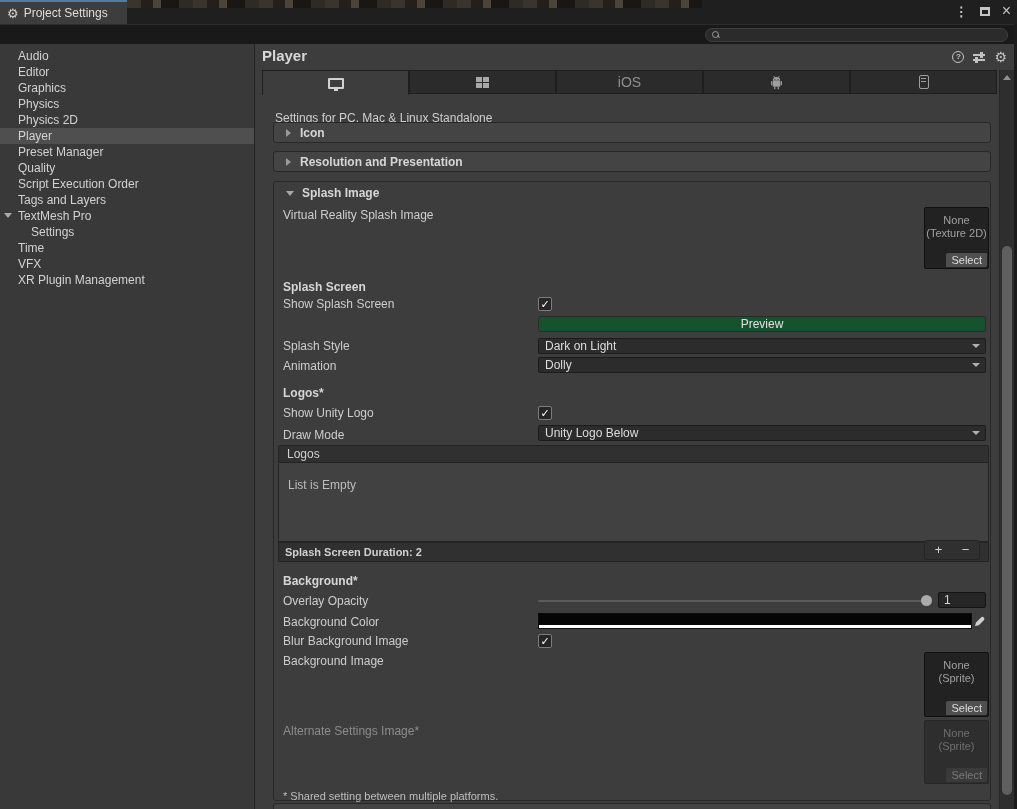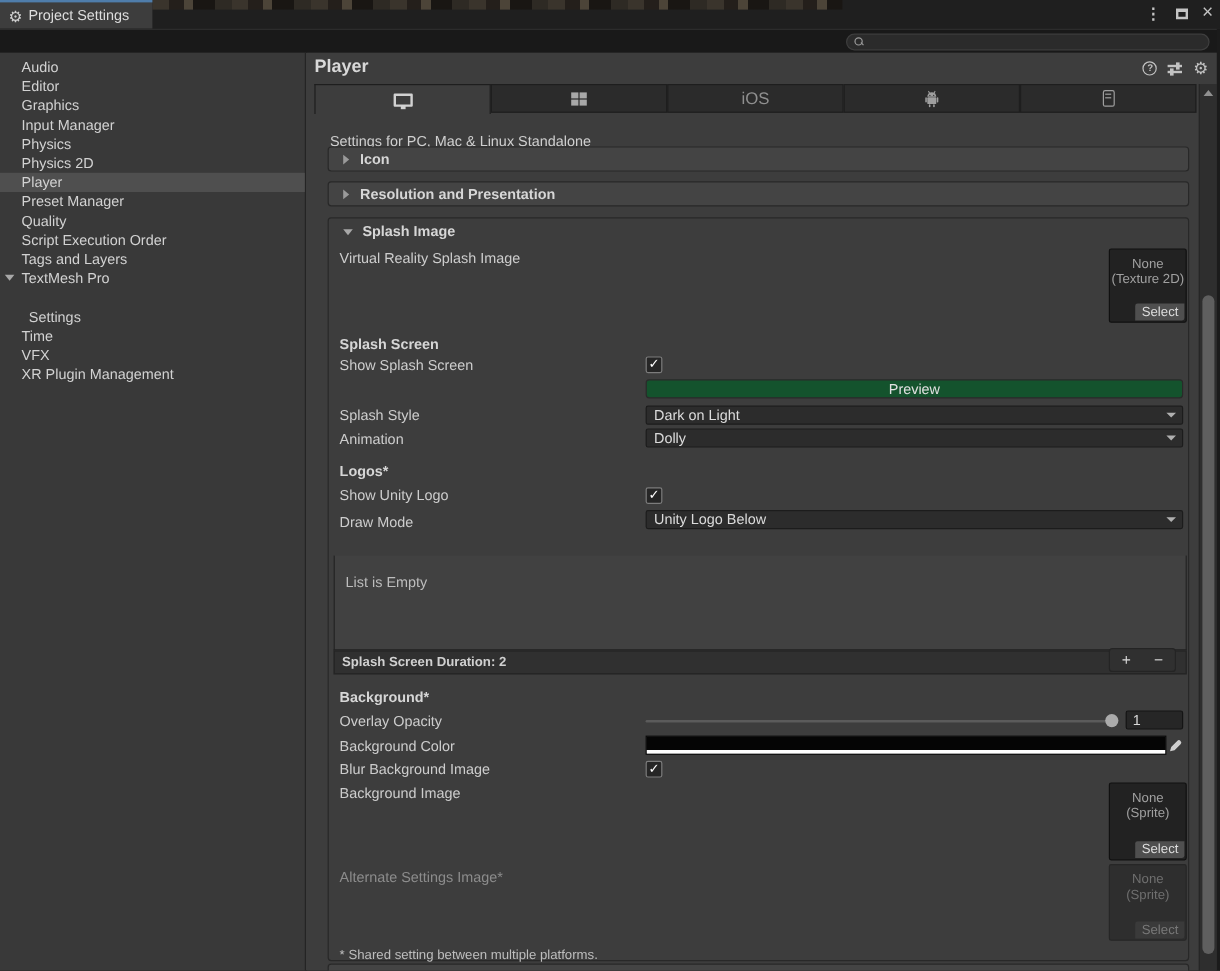--- a/index.html
+++ b/index.html
@@ -23,21 +23,21 @@
   .searchbox{position:absolute;left:705px;top:3px;width:303px;height:14px;background:#2b2b2b;
      border:1px solid #3e3e3e;border-radius:8px;display:flex;align-items:center;padding-left:6px;box-sizing:border-box;}
   .mag{position:relative;width:8px;height:8px;}
   .mag::before{content:"";position:absolute;left:0;top:0;width:5px;height:5px;border:1px solid #9a9a9a;border-radius:50%;}
   .mag::after{content:"";position:absolute;left:5px;top:5px;width:3px;height:1px;background:#9a9a9a;transform:rotate(45deg);}
   
   .sidebar{position:absolute;left:0;top:44px;width:255px;height:765px;background:#393939;
      border-right:1px solid #242424;box-sizing:border-box;padding-top:4px;}
   .side-item{position:relative;height:16px;line-height:16px;padding-left:18px;color:#d2d2d2;white-space:nowrap;}
   .side-item.sel{background:#4f4f4f;}
-  .side-item.child{padding-left:24px;margin-top:16px;}
+  .side-item.child{padding-left:31px;}
   .tri-down{position:absolute;left:4px;top:5px;width:0;height:0;
      border-left:4px solid transparent;border-right:4px solid transparent;border-top:5px solid #a8a8a8;}
   .tri-right{width:0;height:0;border-top:4px solid transparent;border-bottom:4px solid transparent;border-left:5px solid #9a9a9a;}
   
   .panel{position:absolute;left:256px;top:44px;width:761px;height:765px;background:#3d3d3d;}
   .panel-title{position:absolute;left:6px;top:3px;font-size:15px;font-weight:bold;color:#d8d8d8;}
   .hdr-icons{position:absolute;right:10px;top:6px;display:flex;gap:9px;align-items:center;height:14px;}
   .help-ic{width:12px;height:12px;border:1px solid #c2c2c2;border-radius:50%;box-sizing:border-box;
      font-size:8px;line-height:10px;text-align:center;color:#c2c2c2;font-weight:bold;}
   .preset-ic{position:relative;width:12px;height:10px;}
@@ -138,21 +138,20 @@
   <div class="toolbar">
     <div class="searchbox">
       <span class="mag"></span>
     </div>
   </div>
 
   <div class="sidebar">
     <div class="side-item"><span>Audio</span></div>
     <div class="side-item"><span>Editor</span></div>
     <div class="side-item"><span>Graphics</span></div>
-    <div class="side-item"><span>Input Manager</span></div>
     <div class="side-item"><span>Physics</span></div>
     <div class="side-item"><span>Physics 2D</span></div>
     <div class="side-item sel"><span>Player</span></div>
     <div class="side-item"><span>Preset Manager</span></div>
     <div class="side-item"><span>Quality</span></div>
     <div class="side-item"><span>Script Execution Order</span></div>
     <div class="side-item"><span>Tags and Layers</span></div>
     <div class="side-item"><span class="tri-down"></span><span>TextMesh Pro</span></div>
     <div class="side-item child"><span>Settings</span></div>
     <div class="side-item"><span>Time</span></div>
@@ -247,20 +246,21 @@
       <div class="lbl bold" style="top:204px">Logos*</div>
       <div class="lbl" style="top:224px">Show Unity Logo</div>
       <div class="cb" style="top:224px">✓</div>
       <div class="lbl" style="top:246px">Draw Mode</div>
       <div class="dd" style="top:243px">
         <span>Unity Logo Below</span>
         <span class="dd-arrow"></span>
       </div>
 
       <div class="logos-list">
+        <div class="list-head">Logos</div>
         <div class="list-body"></div>
         <div class="list-empty">List is Empty</div>
         <div class="list-footer">
           <span>Splash Screen Duration: 2</span>
           <span class="pm-box">
             <span>+</span>
             <span>−</span>
           </span>
         </div>
       </div>

